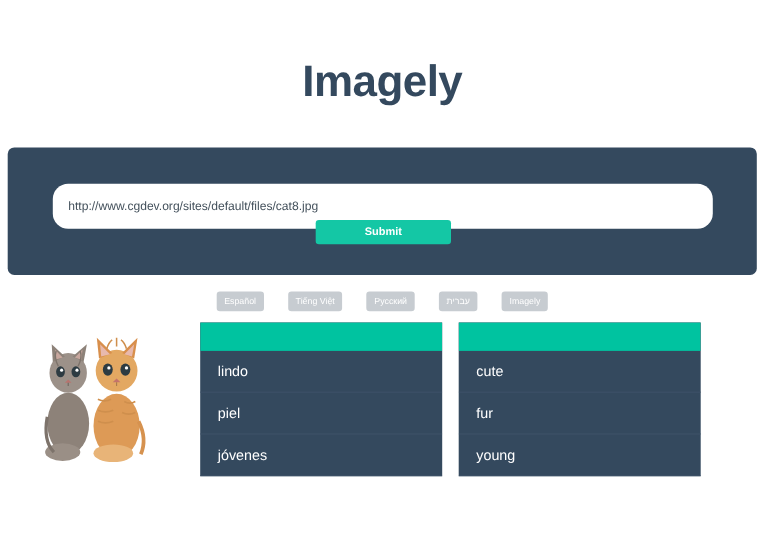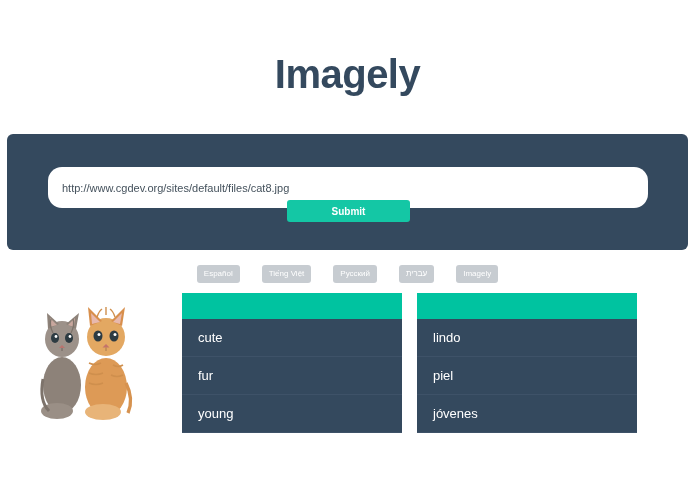--- a/index.html
+++ b/index.html
@@ -210,26 +210,26 @@
           <path d="M70 24 q2 -6 5 -8 M79 22 q0 -6 0 -8 M88 24 q-2 -6 -5 -8" stroke="#cf8f4d" stroke-width="1.4" fill="none"></path>
           <path d="M62 70 q6 3 12 0 M62 80 q7 3 14 0 M62 90 q7 3 14 0" stroke="#cf8f4d" stroke-width="1.6" fill="none"></path>
           <path d="M96 72 q-5 3 -10 0 M96 82 q-6 3 -12 0" stroke="#cf8f4d" stroke-width="1.6" fill="none"></path>
           <path d="M99 90 q8 16 2 30" stroke="#d6924f" stroke-width="3.4" fill="none"></path>
         </g>
       </svg>
     </div>
 
     <div class="card">
       <div class="card-header"></div>
+      <div class="card-row">lindo</div>
+      <div class="card-row">piel</div>
+      <div class="card-row">jóvenes</div>
+    </div>
+
+    <div class="card">
+      <div class="card-header"></div>
       <div class="card-row">cute</div>
       <div class="card-row">fur</div>
       <div class="card-row">young</div>
     </div>
 
-    <div class="card">
-      <div class="card-header"></div>
-      <div class="card-row">lindo</div>
-      <div class="card-row">piel</div>
-      <div class="card-row">jóvenes</div>
-    </div>
-
   </div>
 </div>
 
 </body></html>

